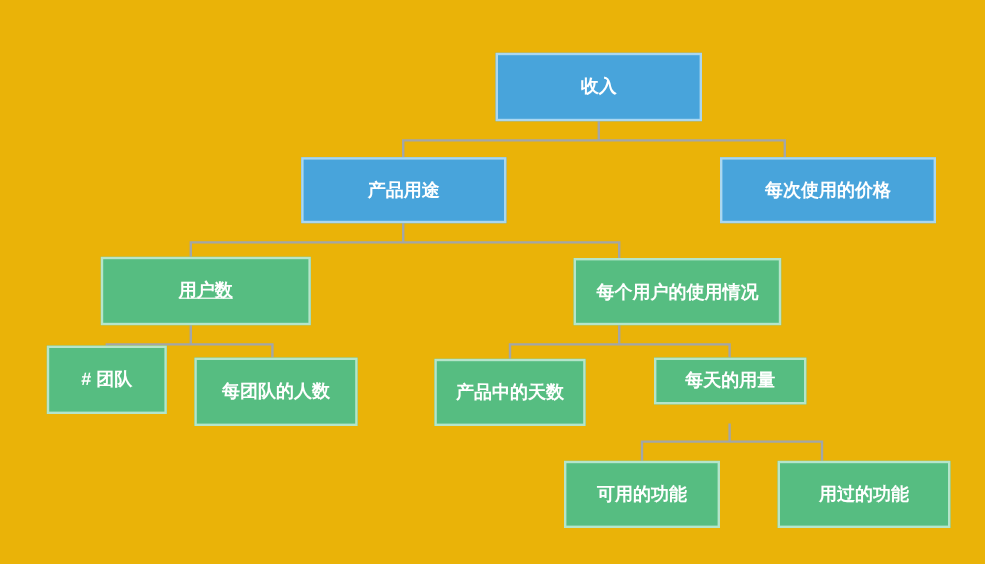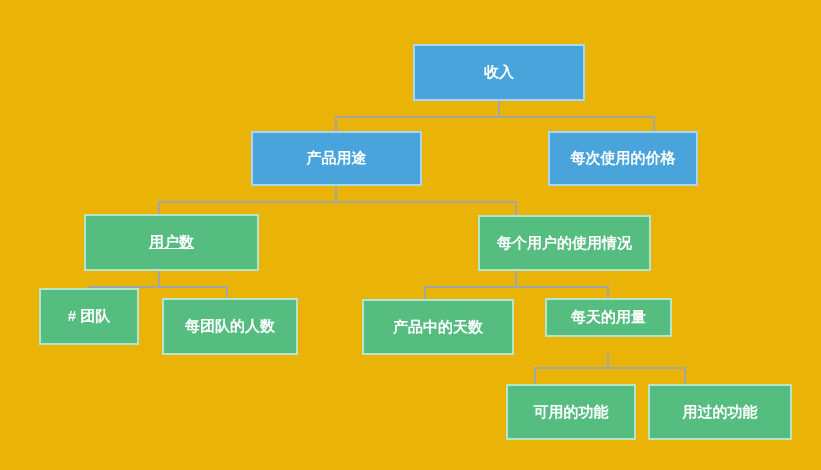--- a/index.html
+++ b/index.html
@@ -34,28 +34,28 @@
     background: #48A4DB;
     border: 2px solid #AAD7F0;
   }
   .node.green {
     background: #56BD81;
     border: 2px solid #B5E5CA;
   }
   
   .n0  { left: 413px; top: 44px;  width: 172px; height: 57px; }
   .n1  { left: 251px; top: 131px; width: 171px; height: 55px; }
-  .n2  { left: 548px; top: 131px; width: 150px; height: 55px; }
+  .n2  { left: 600px; top: 131px; width: 180px; height: 55px; }
   .n3  { left: 84px;  top: 214px; width: 175px; height: 57px; text-decoration: underline; }
   .n4  { left: 430px; top: 215px; width: 173px; height: 56px; margin-left: 48px; }
   .n5  { left: 39px;  top: 288px; width: 100px; height: 57px; }
   .n6  { left: 162px; top: 298px; width: 136px; height: 57px; }
-  .n7  { left: 362px; top: 299px; width: 152px; height: 56px; }
+  .n7  { left: 362px; top: 299px; width: 126px; height: 56px; }
   .n8  { left: 545px; top: 298px; width: 127px; height: 39px; }
-  .n9  { left: 470px; top: 384px; width: 130px; height: 56px; margin-left: 36px; }
+  .n9  { left: 470px; top: 384px; width: 130px; height: 56px; }
   .n10 { left: 620px; top: 384px; width: 144px; height: 56px; margin-left: 28px; }
 </style>
 </head>
 <body>
 
 <div class="canvas">
 
   <svg class="connector-layer" width="821" height="470" viewBox="0 0 821 470" fill="none" stroke="#A2A6A9" stroke-width="2">
     <path d="M499 101 L499 117 M336 131 L336 117 L654 117 L654 131"></path>
     <path d="M336 186 L336 202 M159 214 L159 202 L516 202 L516 215"></path>

